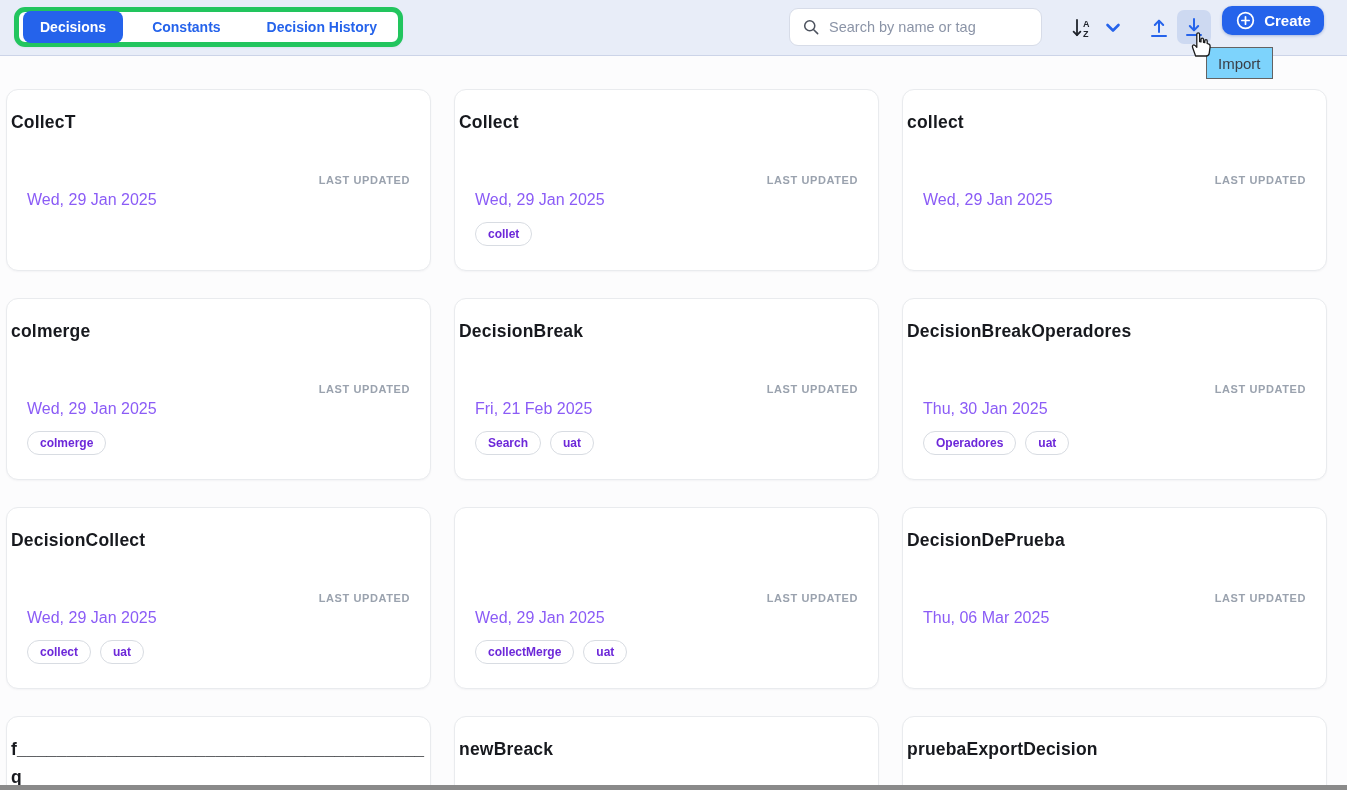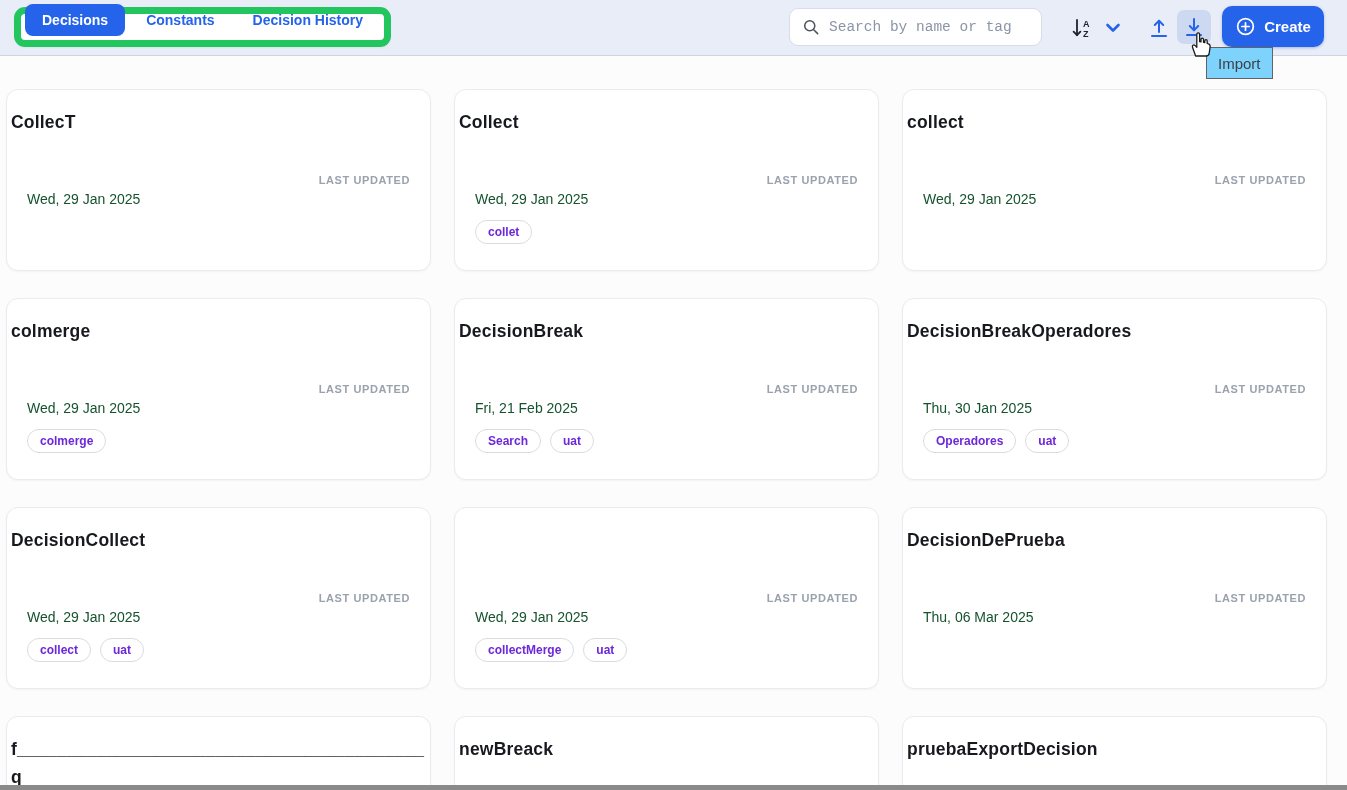--- a/index.html
+++ b/index.html
@@ -3,41 +3,41 @@
 <meta charset="utf-8">
 <style>
   * { margin:0; padding:0; box-sizing:border-box; }
   html,body { width:1347px; height:790px; overflow:hidden; background:#fcfcfd;
               font-family:"Liberation Sans", sans-serif; }
 
   
   .header { position:relative; width:100%; height:56px; background:#e8edf8;
             border-bottom:1px solid #ccd4e8; z-index:5; }
   .tab-group { position:absolute; left:14px; top:7px; height:40px; background:#fff;
-               border:7px solid #22c55e; border-radius:11px; display:flex; align-items:flex-end;
-               padding:4px; gap:4px; box-shadow:0 1px 2px rgba(30,50,90,.05); }
+               border:5px solid #22c55e; border-radius:11px; display:flex; align-items:center;
+               padding:4px; gap:12px; box-shadow:0 1px 2px rgba(30,50,90,.05); }
   .tab { border:none; background:transparent; color:#2563eb; font-family:inherit;
          font-size:14px; font-weight:600; padding:8px 17px; border-radius:8px; cursor:pointer; }
   .tab.active { background:#2563eb; color:#fff; }
 
   .search-box { position:absolute; left:789px; top:8px; width:253px; height:38px;
                 background:#fff; border:1px solid #d7dce8; border-radius:9px;
-                display:flex; align-items:center; padding:0 12px; gap:9px;font-family:Liberation Mono, monospace; }
+                display:flex; align-items:center; padding:0 12px; gap:9px; }
   .search-box input { border:none; outline:none; flex:1; font-family:inherit;
                       font-size:14.5px; color:#333; background:transparent; }
   .search-box input::placeholder { color:#8b94a7; }
 
   .icon-btn { position:absolute; display:flex; align-items:center; justify-content:center;
               background:transparent; border:none; cursor:pointer; border-radius:7px; }
   .icon-btn.sort    { left:1066px; top:13px; width:30px; height:30px; }
   .icon-btn.expand  { left:1098px; top:13px; width:30px; height:30px; }
   .icon-btn.export  { left:1142px; top:11px; width:34px; height:34px; }
   .icon-btn.import  { left:1177px; top:10px; width:34px; height:34px; background:#cdd9f1; }
 
-  .create-btn { position:absolute; left:1222px; top:6px; width:102px; height:41px;
+  .create-btn { position:absolute; left:1222px; top:6px; width:102px; height:29px;
                 background:#2563eb; color:#fff; border:none; border-radius:10px;
                 font-family:inherit; font-size:15px; font-weight:700; cursor:pointer;
                 display:flex; align-items:center; justify-content:center; gap:8px;
                 box-shadow:0 1px 3px rgba(20,60,160,.3); }
 
   .tooltip { position:absolute; left:1206px; top:47px; min-width:64px; height:32px;
              background:#7dd3fc; border:1px solid #636363; color:#3b4048; font-size:15px;
              display:flex; align-items:center; padding:0 11px; z-index:20; }
 
   .cursor-hand { position:absolute; left:1188px; top:29px; z-index:30; pointer-events:none; }
@@ -45,21 +45,21 @@
   
   .grid { padding:33px 20px 0 6px; display:grid; grid-template-columns:repeat(3,1fr);
           column-gap:23px; row-gap:27px; }
   .card { position:relative; height:182px; background:#fff; border:1px solid #e9ebee;
           border-radius:12px; padding:18px 4px; box-shadow:0 1px 2px rgba(25,35,60,.04);
           cursor:pointer; overflow:hidden; }
   .card-title { font-size:17.5px; font-weight:700; color:#17191e; letter-spacing:.2px;
                 line-height:28px; word-break:break-all; }
   .card-meta  { position:absolute; left:20px; right:20px; top:84px; }
   .card-label { font-size:11px; font-weight:700; color:#9aa2ae; letter-spacing:.6px;text-align:right; }
-  .card-date  { margin-top:5px; font-size:14px; color:#14532d; }
+  .card-date  { margin-top:5px; font-size:16px; color:#8b5cf6; }
   .tag-row { margin-top:13px; display:flex; gap:9px; }
   .tag { border:1px solid #d8dce2; border-radius:999px; padding:4px 12px;
          font-size:12px; font-weight:700; color:#6d28d9; background:#fff; white-space:nowrap; }
 
   
   .hscrollbar { position:fixed; left:0; bottom:0; width:1347px; height:5px;
                 background:#8a8a8a; z-index:40; }
 </style>
 </head>
 <body>

